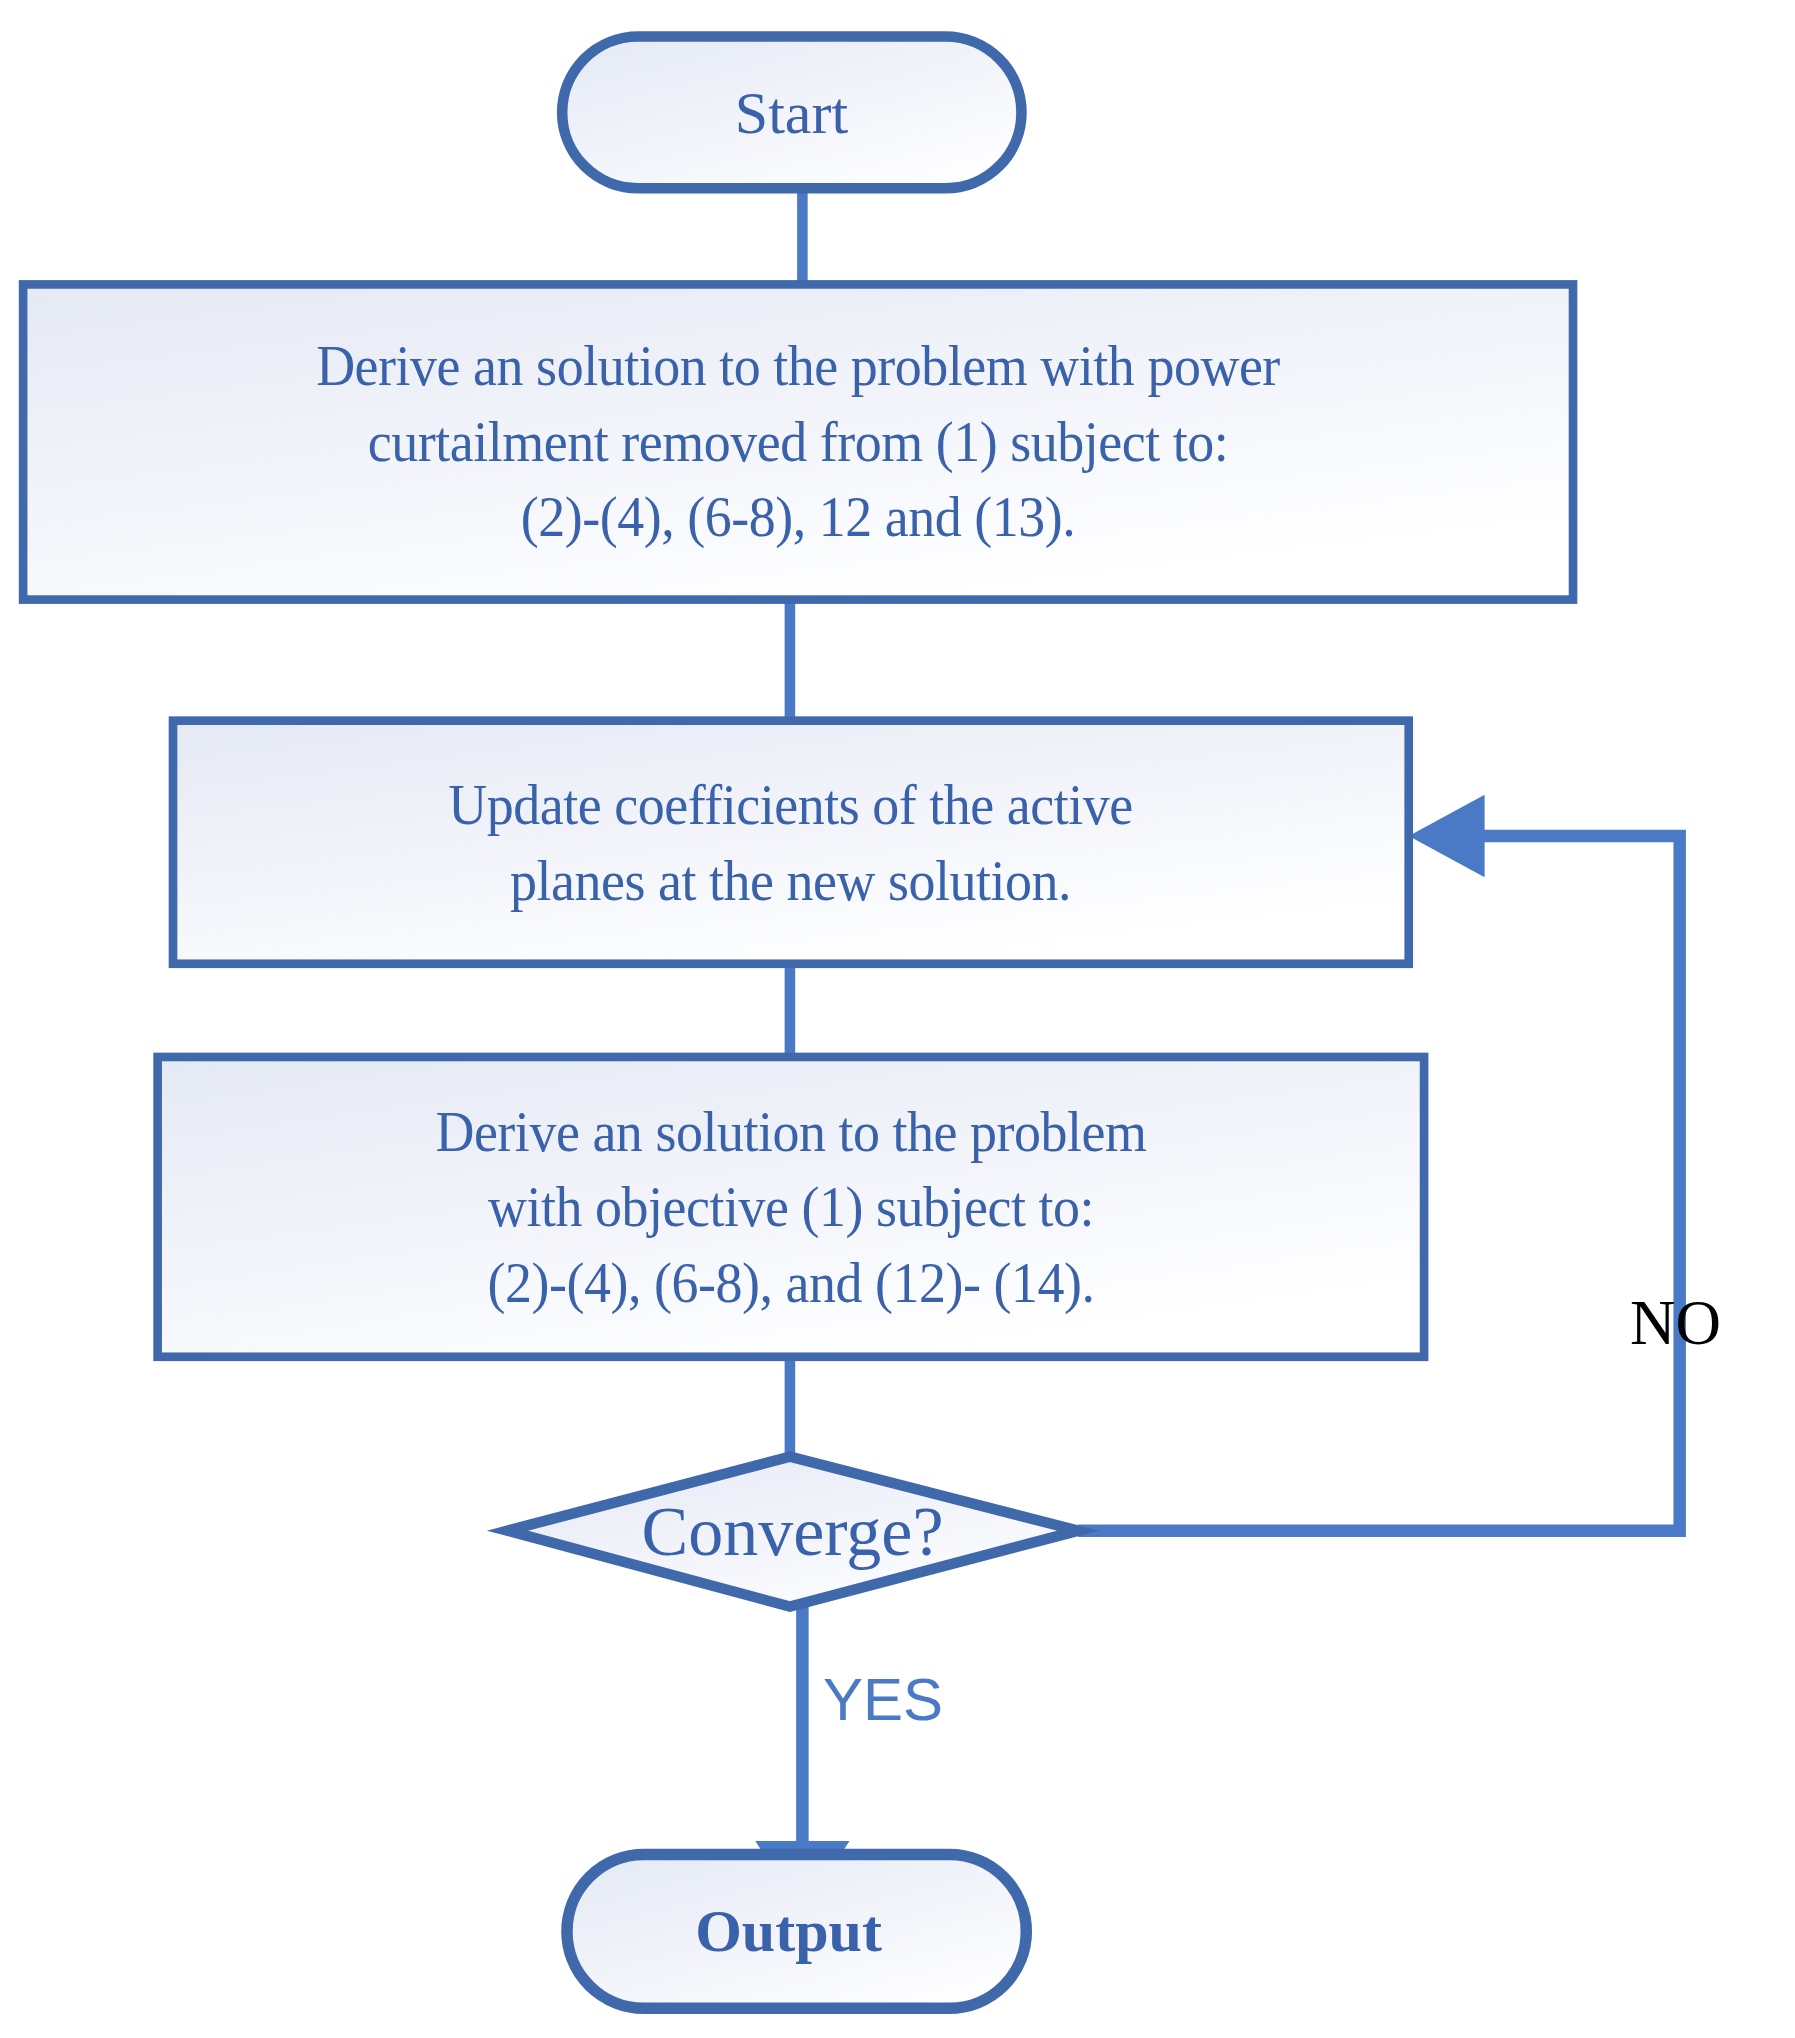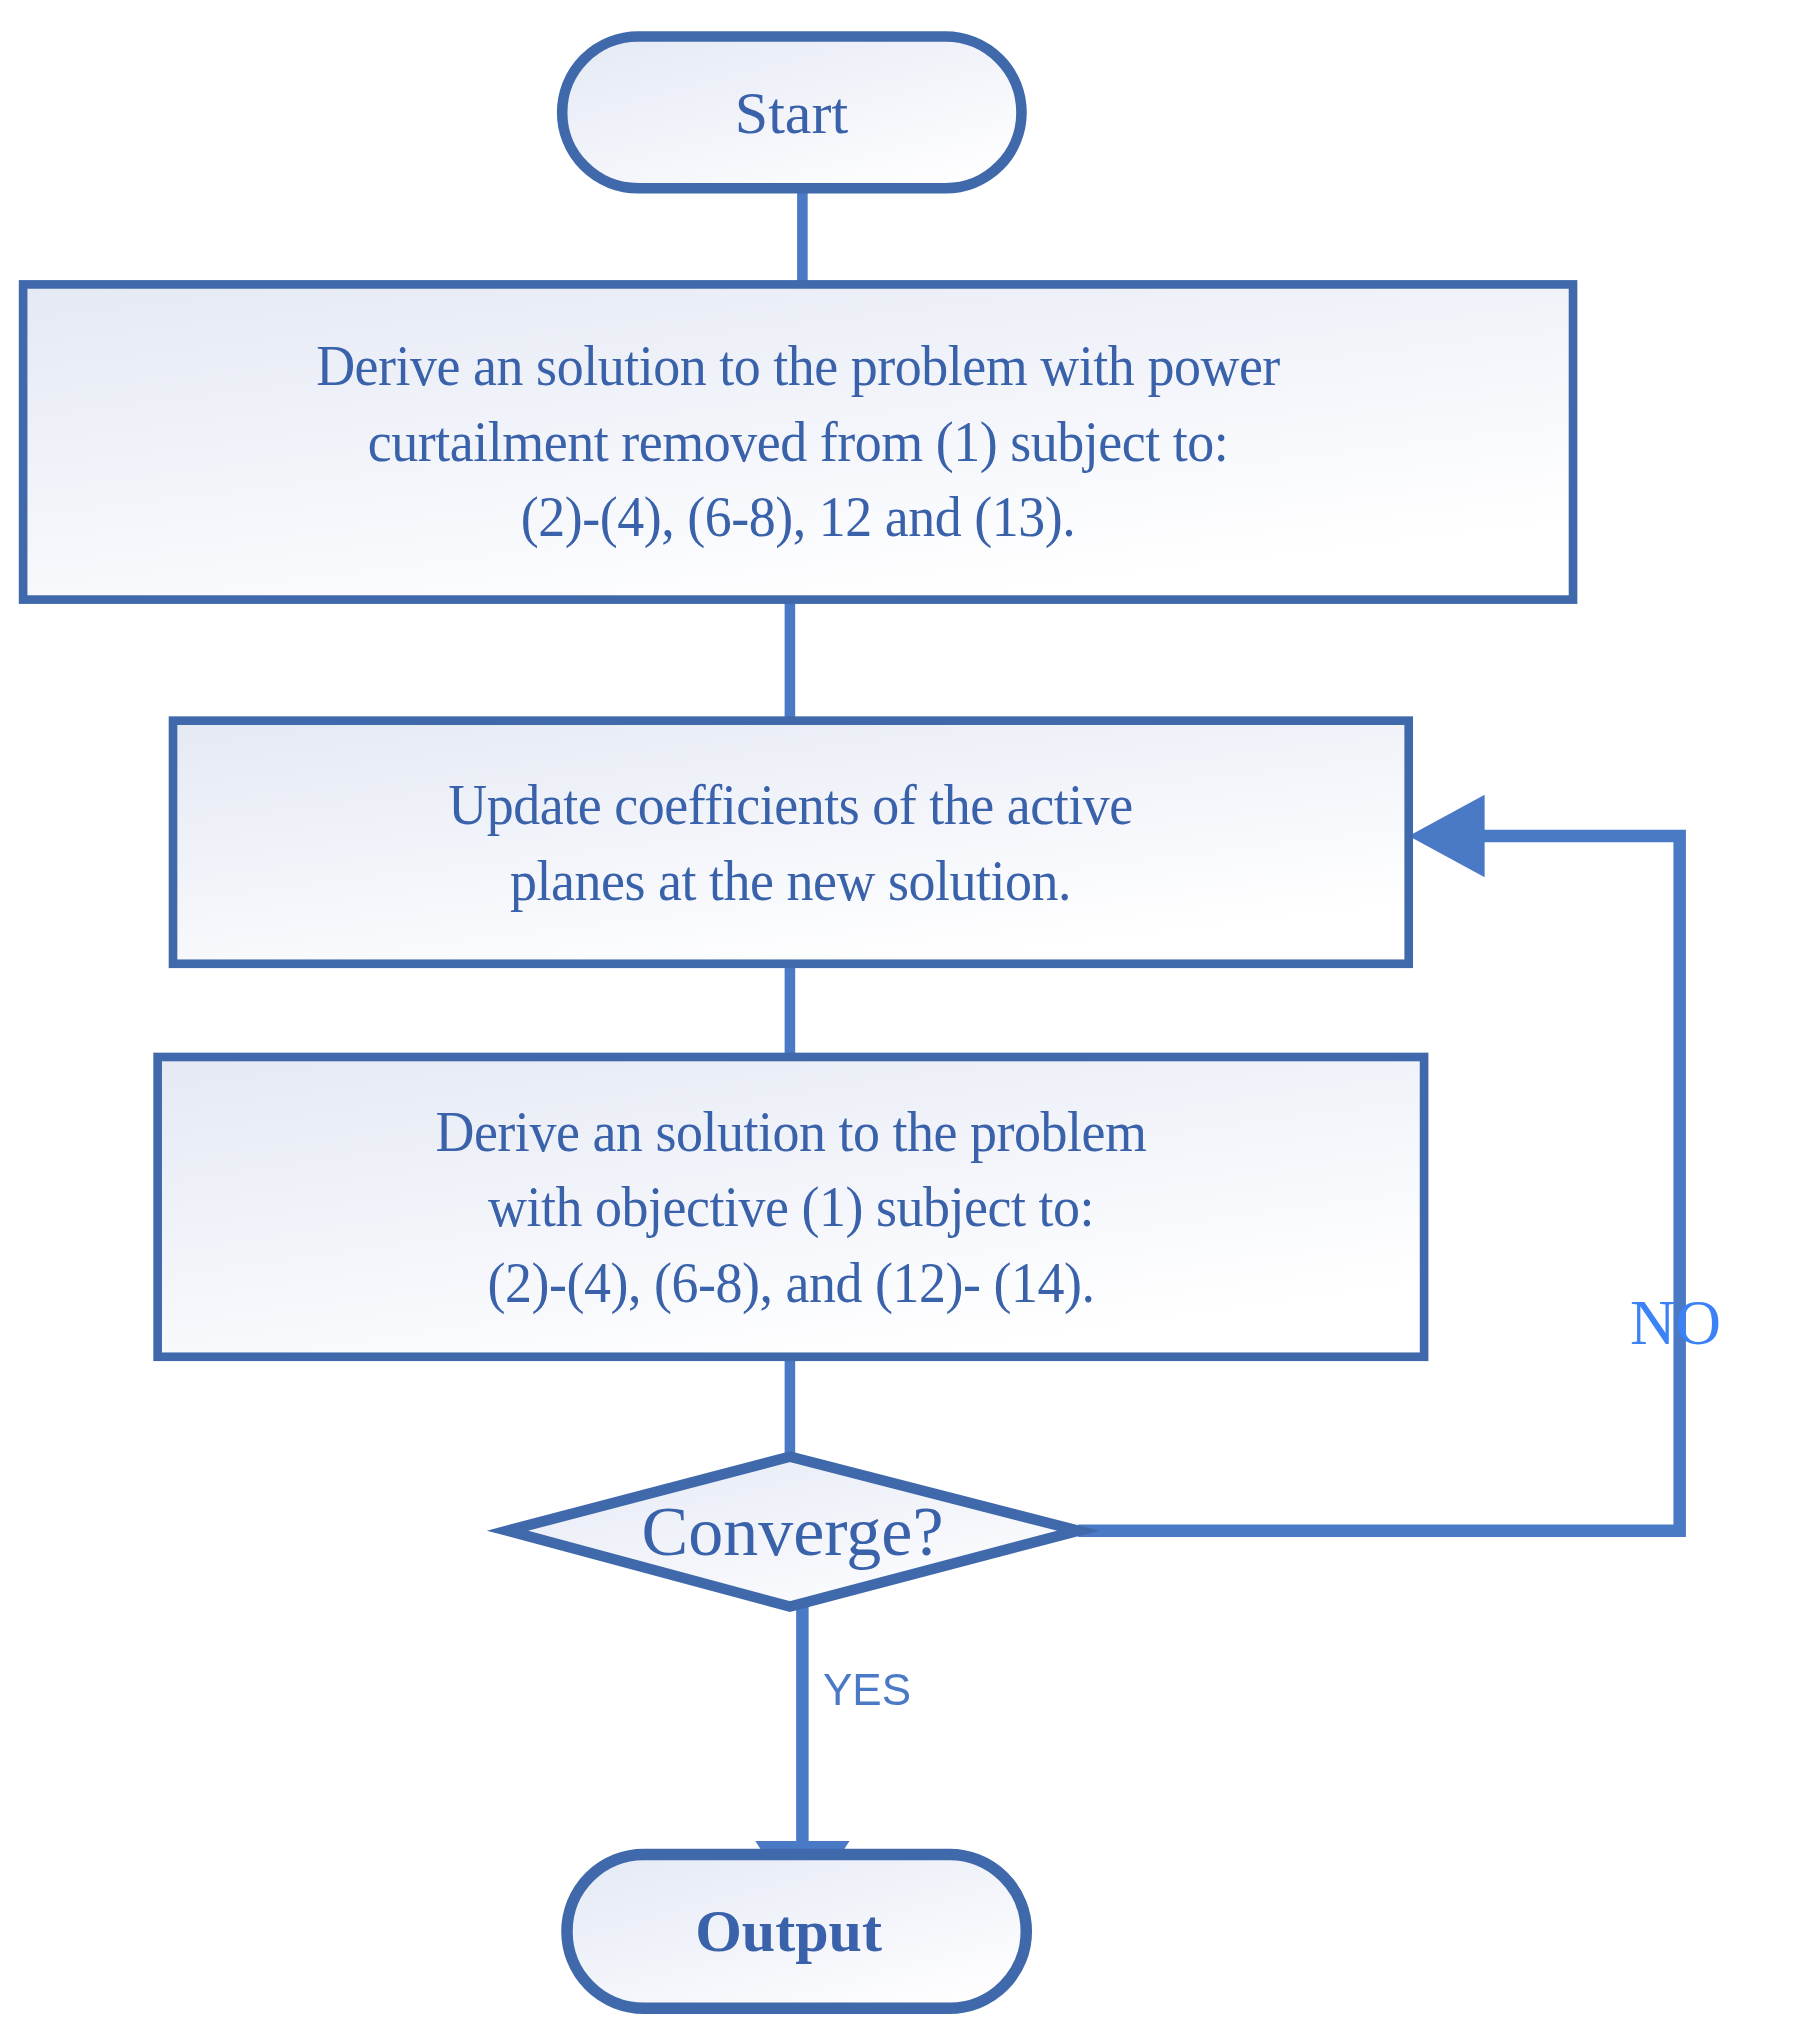--- a/index.html
+++ b/index.html
@@ -47,27 +47,27 @@
   .decision-text {
     font-size: 70px;
   }
   .edge-label {
     position: absolute;
     color: #4373bf;
     pointer-events: none;
   }
   .edge-label.yes {
     font-family: "Liberation Sans", "DejaVu Sans", sans-serif;
-    font-size: 44px;
+    font-size: 60px;
     color: #4a79c6;
   }
   .edge-label.no {
     font-family: "Liberation Serif", "DejaVu Serif", serif;
     font-size: 63px;
-    color: #3b82f6;
+    color: #000000;
   }
 </style>
 </head>
 <body>
 
 <div id="canvas">
 
   <svg id="svg-layer" viewBox="0 0 1869 2122">
     <defs>
       <linearGradient id="nodeGrad" x1="0%" y1="0%" x2="78%" y2="100%">

